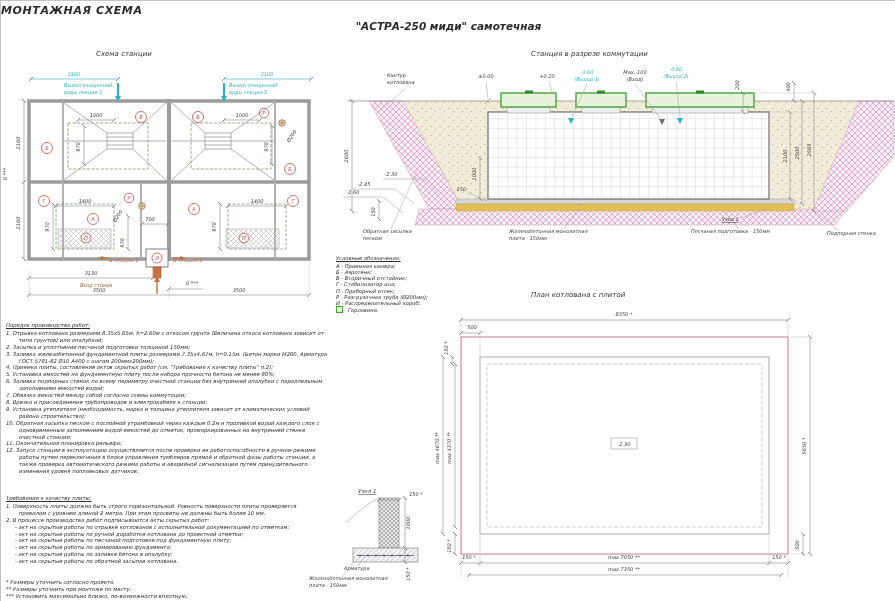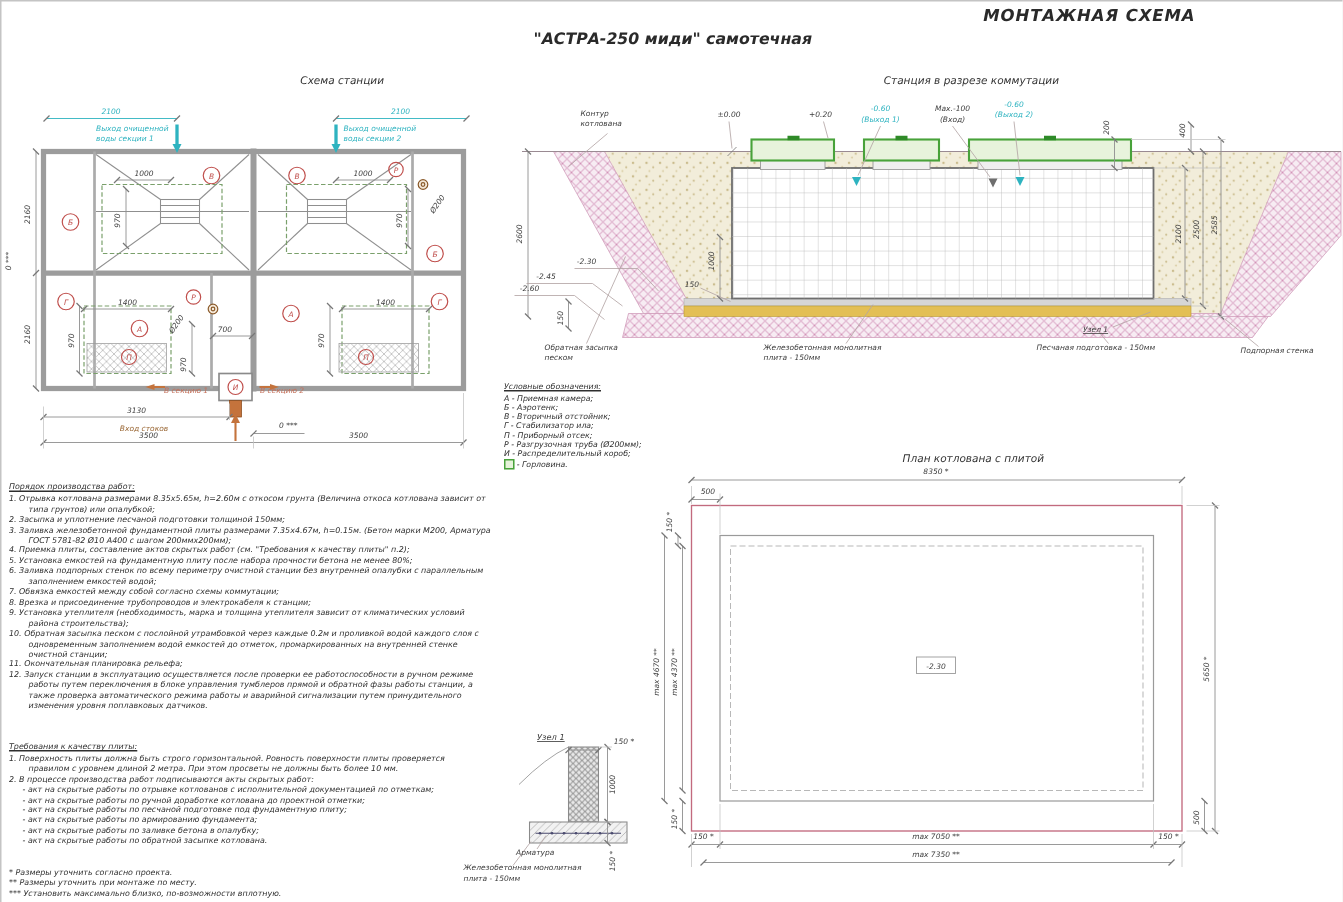--- a/index.html
+++ b/index.html
@@ -1,23 +1,23 @@
 <!DOCTYPE html>
 <html><head>
 <meta charset="utf-8">
 <style>
   html,body{margin:0;padding:0;background:#e9e9e9;}
   .sheet{position:relative;width:895px;height:601px;background:#fff;border:1px solid #c4c4c4;
          font-family:"DejaVu Sans",sans-serif;overflow:hidden;}
   .abs{position:absolute;}
-  .main-title{top:3px;left:0;width:796px;text-align:right;font-size:11px;font-style:italic;
+  .main-title{top:3px;left:0;width:796px;text-align:left;font-size:11px;font-style:italic;
               font-weight:bold;letter-spacing:.6px;color:#2a2a2a;}
   .sub-title{top:19px;left:0;width:895px;text-align:center;font-size:10.5px;font-style:italic;
              font-weight:bold;color:#2a2a2a;}
-  .sec-title{font-size:7px;font-style:italic;color:#333;text-align:right;white-space:nowrap;}
+  .sec-title{font-size:7px;font-style:italic;color:#333;text-align:left;white-space:nowrap;}
   .tinyblock{font-size:5.3px;font-style:italic;color:#2e2e2e;line-height:6.9px;}
   .tinyblock .hdr{text-decoration:underline;margin-bottom:1px;}
   .wo-item{padding-left:13px;text-indent:-13px;}
   .act{padding-left:9px;}
   .legend{font-size:5.2px;font-style:italic;color:#2e2e2e;line-height:6.2px;}
   .legend .hdr{text-decoration:underline;margin-bottom:1.5px;}
   .neck-sq{display:inline-block;width:4.5px;height:4.5px;border:1px solid #48a23a;background:#e6f3da;
            vertical-align:-1px;margin-right:2px;}
   svg text{font-family:"DejaVu Sans",sans-serif;font-style:italic;font-size:5px;fill:#3c3c3c;}
   svg .mid{text-anchor:middle;}
@@ -36,21 +36,21 @@
 </head>
 <body>
 
 <div class="sheet">
 
   <div class="abs main-title">МОНТАЖНАЯ СХЕМА</div>
   <div class="abs sub-title">"АСТРА-250 миди" самотечная</div>
 
   <div class="abs sec-title" style="left:95px;top:49px;width:160px;">Схема станции</div>
   <div class="abs sec-title" style="left:530px;top:49px;width:175px;">Станция в разрезе коммутации</div>
-  <div class="abs sec-title" style="left:530px;top:301px;width:165px;">План котлована с плитой</div>
+  <div class="abs sec-title" style="left:530px;top:290px;width:165px;">План котлована с плитой</div>
 
   <svg class="abs" style="left:0;top:65px;" width="335" height="245" viewBox="0 0 335 245">
     <defs>
       <marker id="tk1" markerWidth="6" markerHeight="6" refX="0" refY="0" viewBox="-3 -3 6 6" orient="auto" markerUnits="userSpaceOnUse">
         <path d="M-2,2 L2,-2" stroke="#777" stroke-width="0.8"></path>
       </marker>
       <pattern id="hatchG" width="5" height="5" patternUnits="userSpaceOnUse">
         <path d="M0,5 L5,0 M0,0 L5,5" stroke="#b5b5b5" stroke-width="0.5"></path>
       </pattern>
     </defs>

